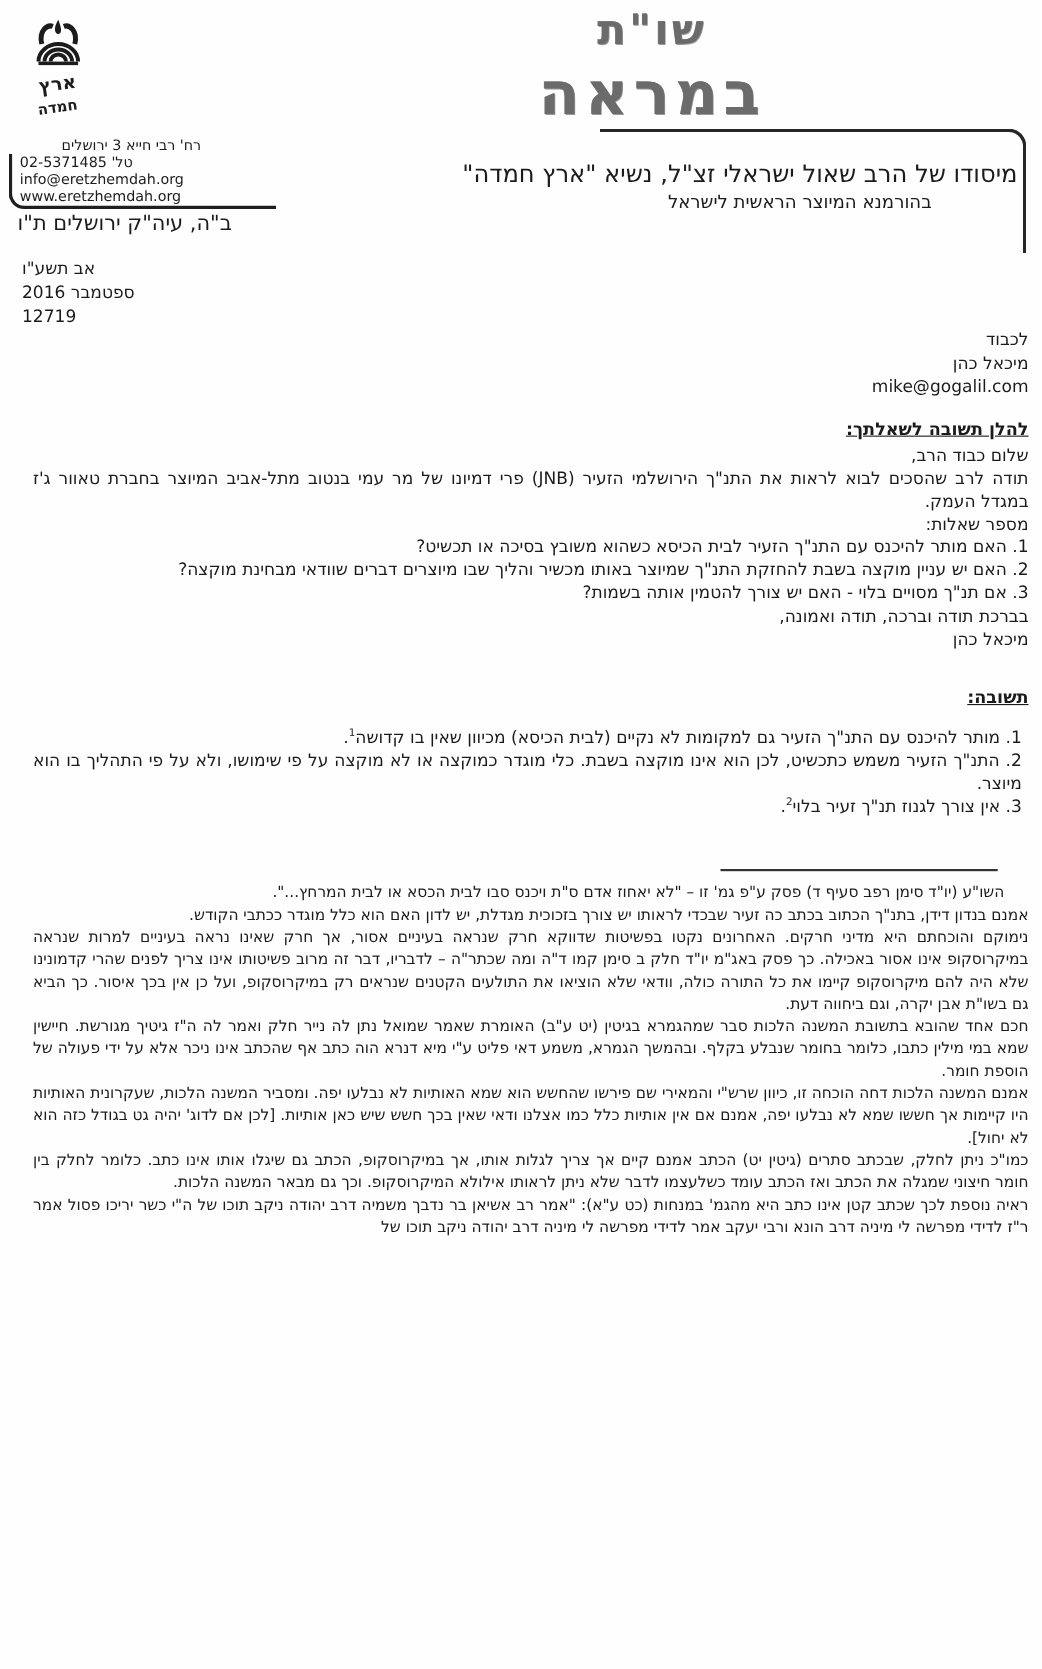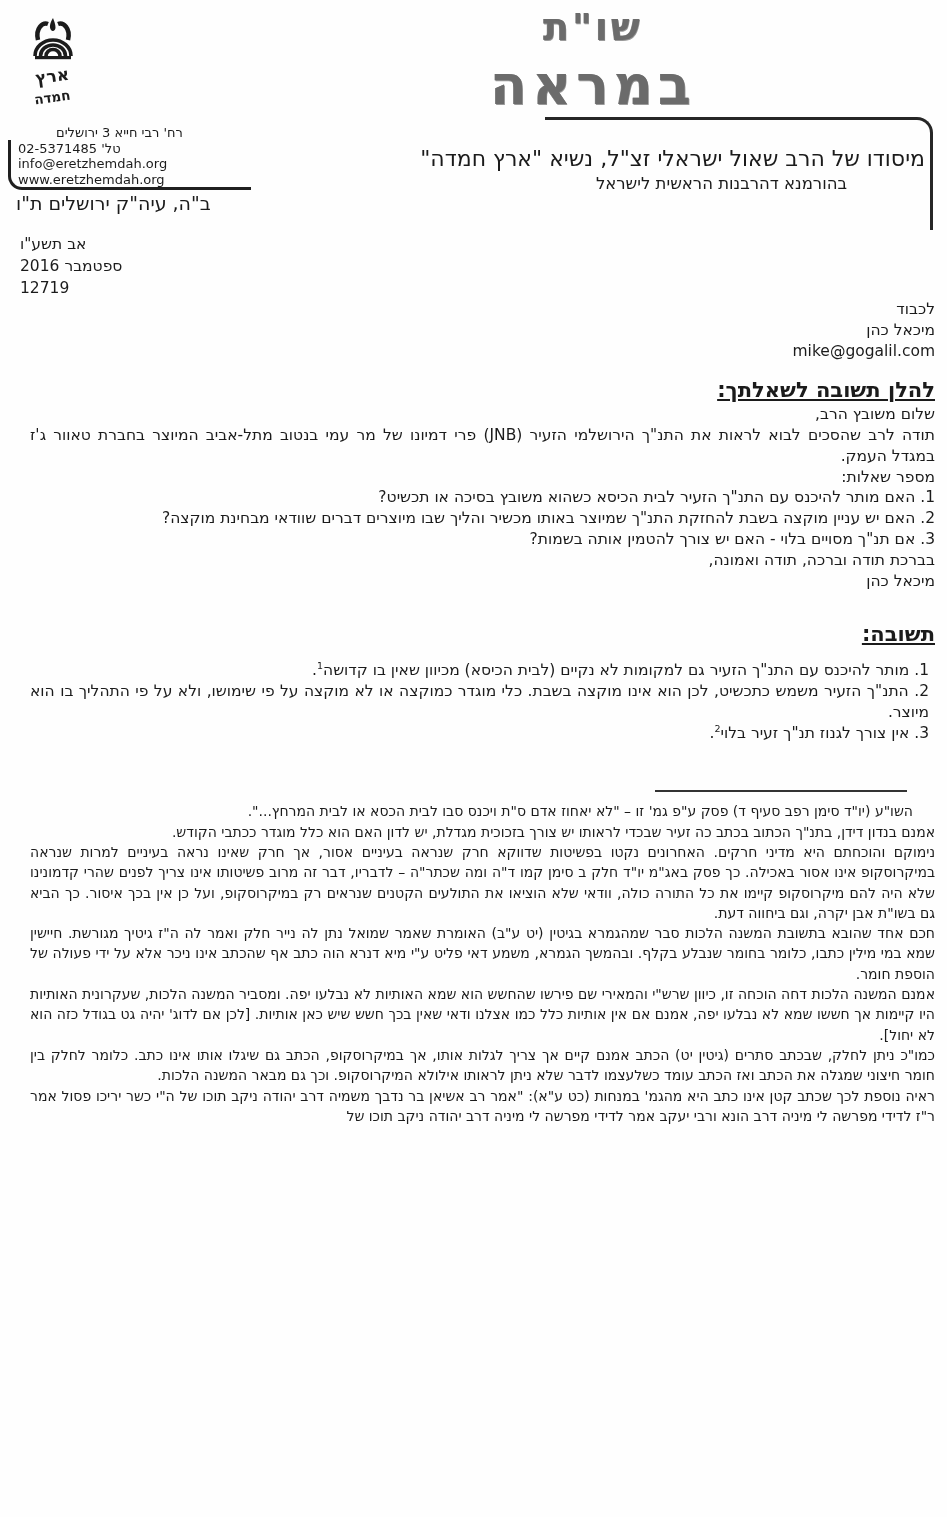--- a/index.html
+++ b/index.html
@@ -34,21 +34,21 @@
   .frame {
     position:absolute; top:117px; left:545px; width:385px; height:110px;
     border-top:3px solid #262626; border-right:3px solid #262626;
     border-top-right-radius:16px; z-index:1;
   }
   .sub1 { position:absolute; top:146px; right:22px; font-size:22px; z-index:2; white-space:nowrap; }
   .sub2 { position:absolute; top:174px; right:100px; font-size:16.5px; z-index:2; white-space:nowrap; }
   
   .content { position:absolute; top:299px; left:30px; right:12px; font-size:15.5px; line-height:20.8px; }
   .addressee { margin-bottom:19px; }
-  .hd { font-weight:bold; text-decoration:underline; font-size:21px; margin:0; }
+  .hd { font-weight:bold; text-decoration:underline; font-size:16px; margin:0; }
   #hd-intro { margin-bottom:3px; }
   #hd-q { margin-bottom:15px; }
   #hd-a { margin-top:33px; margin-bottom:15px; }
   .qblock p { margin:0; text-align:justify; }
   .q-close { margin-top:21px; }
   #answers { margin:0; padding:0; }
   .ans { text-align:justify; padding-right:6px; }
   sup { font-size:9.5px; line-height:0; }
   .fn-sep { border-top:2px solid #333; width:252px; margin:47px 28px 9px 0; }
   .fn { font-size:14px; line-height:20.3px; }
@@ -86,34 +86,34 @@
     <div>ספטמבר 2016</div>
     <div>12719</div>
   </div>
 
   <div class="frame"></div>
   <div class="title">
     <div class="t1">שו"ת</div>
     <div class="t2">במראה</div>
   </div>
   <div class="sub1">מיסודו של הרב שאול ישראלי זצ"ל, נשיא "ארץ חמדה"</div>
-  <div class="sub2">בהורמנא דהרבנות הראשית לישראל</div>
+  <div class="sub2">בהורמנא המיוצר הראשית לישראל</div>
 
   <main class="content">
 
     <div class="addressee">
       <div>לכבוד</div>
       <div>מיכאל כהן</div>
       <div><span class="u" dir="ltr">mike@gogalil.com</span></div>
     </div>
 
     <h2 class="hd" id="hd-intro">להלן תשובה לשאלתך:</h2>
 
     <div class="qblock">
-      <p>שלום משובץ הרב,</p>
+      <p>שלום כבוד הרב,</p>
       <p>תודה לרב שהסכים לבוא לראות את התנ"ך הירושלמי הזעיר (JNB) פרי דמיונו של מר עמי בנטוב מתל-אביב המיוצר בחברת טאוור ג'ז במגדל העמק.</p>
       <p>מספר שאלות:</p>
       <div id="q-items">
           <p>1. האם מותר להיכנס עם התנ"ך הזעיר לבית הכיסא כשהוא משובץ בסיכה או תכשיט?</p>
           <p>2. האם יש עניין מוקצה בשבת להחזקת התנ"ך שמיוצר באותו מכשיר והליך שבו מיוצרים דברים שוודאי מבחינת מוקצה?</p>
           <p>3. אם תנ"ך מסויים בלוי - האם יש צורך להטמין אותה בשמות?</p>
         </div>
       <p class="q-close">בברכת תודה וברכה, תודה ואמונה,</p>
       <p>מיכאל כהן</p>
     </div>

